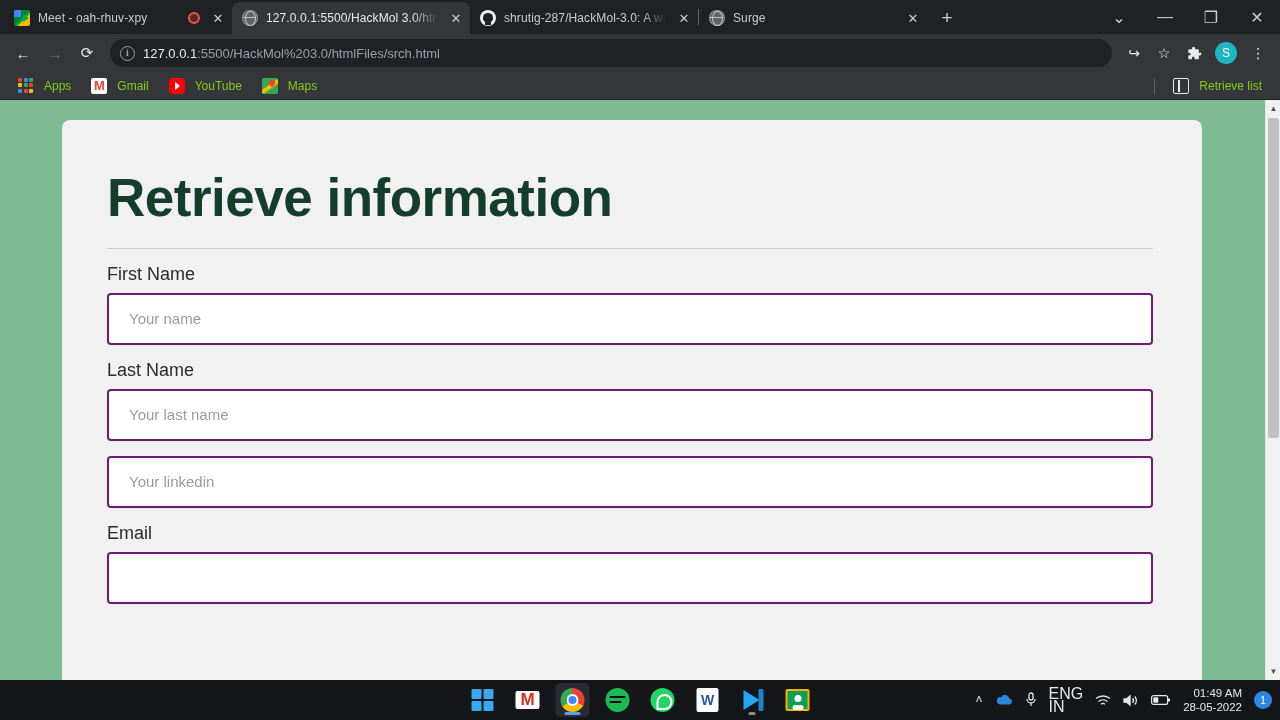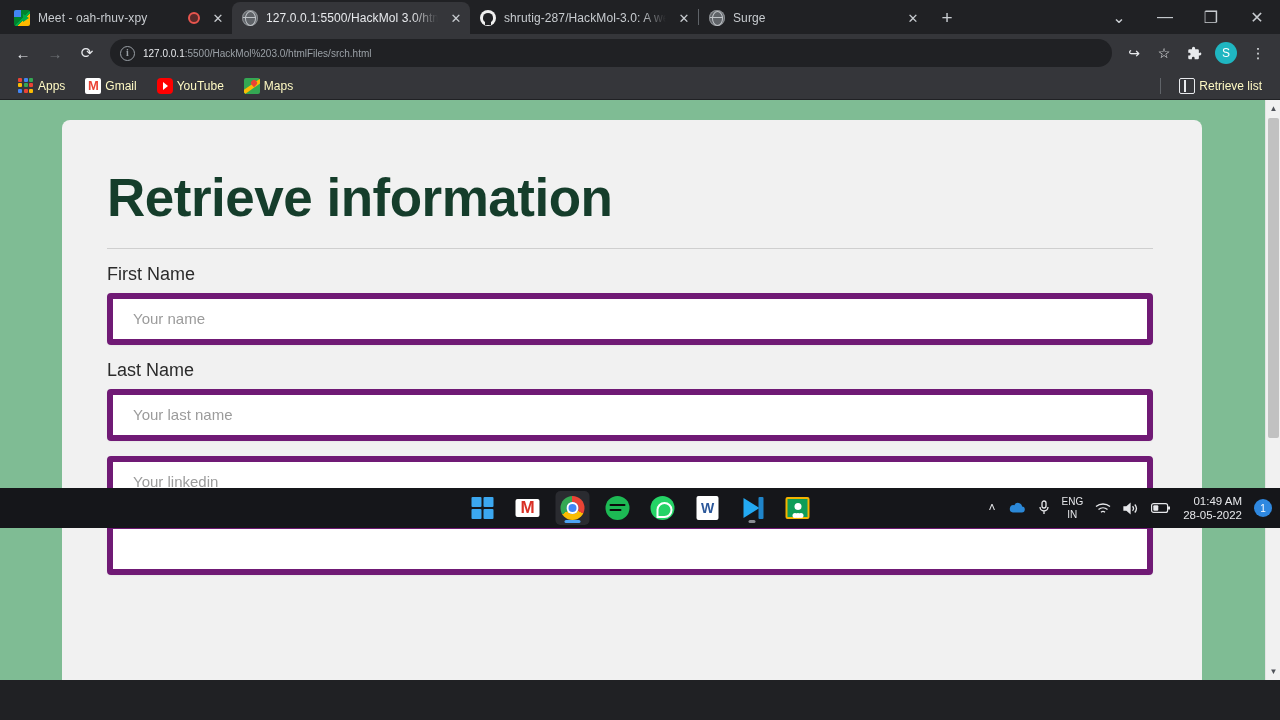--- a/index.html
+++ b/index.html
@@ -4,21 +4,21 @@
 <style>
   * { box-sizing: border-box; margin: 0; padding: 0; }
   html, body {
     width: 1280px; height: 720px;
     overflow: hidden;
     font-family: "Liberation Sans", sans-serif;
     background: #202124;
   }
 
   
-  .browser { width: 1280px; height: 488px; background: #202124; position: relative; }
+  .browser { width: 1280px; height: 680px; background: #202124; position: relative; }
 
   
   .tabstrip {
     height: 34px; background: #202124;
     display: flex; align-items: flex-end; padding-left: 4px;
     position: relative;
   }
   .tab {
     height: 32px; display: flex; align-items: center;
     padding: 0 4px 0 10px; border-radius: 8px 8px 0 0;
@@ -112,41 +112,41 @@
     flex: 1 1 auto; height: 28px; background: #202124; border-radius: 14px;
     display: flex; align-items: center; padding: 0 10px; margin: 0 6px;
     gap: 8px; min-width: 0;
   }
   .info-icon {
     width: 15px; height: 15px; border-radius: 50%;
     border: 1.4px solid #9aa0a6; color: #9aa0a6;
     font-size: 10px; font-weight: bold; line-height: 12px; text-align: center;
     flex: 0 0 15px; font-family: "Liberation Serif", serif;
   }
-  .url { font-size: 10px; color: #9aa0a6; white-space: nowrap; overflow: hidden; }
+  .url { font-size: 13px; color: #9aa0a6; white-space: nowrap; overflow: hidden; }
   .url b { color: #e8eaed; font-weight: 400; }
   .tb-icons { display: flex; align-items: center; gap: 2px; flex: 0 0 auto; }
   .tb-icon {
     width: 28px; height: 28px; border-radius: 50%;
     display: flex; align-items: center; justify-content: center;
     color: #e8eaed; font-size: 14px;
   }
   .avatar {
     width: 22px; height: 22px; border-radius: 50%; background: #1fb6c1;
     color: #fff; font-size: 12px; display: flex; align-items: center;
     justify-content: center; margin: 0 5px;
   }
 
   
   .bookmarks {
     height: 28px; background: #35363a; display: flex; align-items: center;
     padding: 0 10px; gap: 4px; border-bottom: 1px solid #202124;
   }
-  .bm { display: flex; align-items: center; gap: 4px; padding: 3px 8px;
-        border-radius: 4px; color: #fef9c3; font-size: 12px; }
+  .bm { display: flex; align-items: center; gap: 10px; padding: 3px 8px;
+        border-radius: 4px; color: #84cc16; font-size: 12px; }
   .bm-ico { width: 16px; height: 16px; flex: 0 0 16px; position: relative; }
   .bm-spacer { flex: 1 1 auto; }
   .bm-divider { width:1px; height:16px; background:#5f6368; margin:0 6px; }
   .ico-apps {
     display: grid; grid-template-columns: repeat(3,1fr); gap: 1px;
   }
   .ico-apps i { display:block; width:4px; height:4px; border-radius:1px; }
   .ico-gmail {
     background:#fff; border-radius:2px; position:relative; overflow:hidden;
     font-family:"Liberation Sans",sans-serif;
@@ -198,21 +198,21 @@
   }
   .page-subtitle {
     font-size: 21px; color: #1e4736; margin-top: 30px;
   }
   .rule { height: 1px; background: #cfcfcf; margin-top: 22px; }
 
   .field { margin-top: 15px; }
   .field-label { font-size: 18px; color: #2b2b2b; line-height: 20px; }
   .field-input {
     display: block; width: 100%; height: 52px; margin-top: 9px;
-    background: #ffffff; border: 6px solid #701a75; border-radius: 4px;
+    background: #ffffff; border: 2px solid #701a75; border-radius: 4px;
     padding: 0 20px; font-size: 15px; color: #8b5cf6; outline: none;
     font-family: "Liberation Sans", sans-serif;
     box-shadow: 0 1px 2px rgba(0,0,0,.04);
   }
   .field-input::placeholder { color: #9b9b9b; }
 
   
   .scrollbar {
     position: absolute; right: 0; top: 0; width: 15px; height: 580px;
     background: #f1f1f1; border-left: 1px solid #e4e4e4;
@@ -291,21 +291,21 @@
   .ic-class::after{ content:""; position:absolute; left:7px; top:4px; width:7px;
     height:7px; border-radius:50%; background:#fff;
     box-shadow: 0 9px 0 -1px #fff, -3px 9px 0 -1px #fff, 3px 9px 0 -1px #fff; }
 
   .tray {
     position: absolute; right: 8px; display: flex; align-items: center;
     gap: 12px; color: #e6e7ea; font-size: 12px;
   }
   .tray-ico { display: flex; align-items: center; justify-content: center;
     color: #e6e7ea; }
-  .lang { text-align: center; line-height: 13px; font-size: 10px; }
+  .lang { line-height: 13px; font-size: 16px; }
   .clock { text-align: right; line-height: 14px; font-size: 11.5px; }
   .notif { width: 18px; height: 18px; border-radius: 50%; background: #2f88e0;
     color: #fff; font-size: 10px; display:flex; align-items:center;
     justify-content:center; }
 </style>
 </head>
 <body>
 
 <div class="browser">
 
@@ -421,20 +421,21 @@
         <div class="field">
           <div class="field-label">Last Name</div>
           <input class="field-input" type="text" placeholder="Your last name" style="">
         </div>
 
         <div class="field">
           <input class="field-input" type="text" placeholder="Your linkedin" style="">
         </div>
 
         <div class="field">
+          <div class="field-label">Email</div>
           <input class="field-input" type="text" placeholder="" style="">
         </div>
 
       </div>
     </div>
 
     <div class="scrollbar">
       <div class="sb-arrow">▲</div>
       <div class="sb-thumb"></div>
       <div class="sb-arrow bottom">▼</div>

